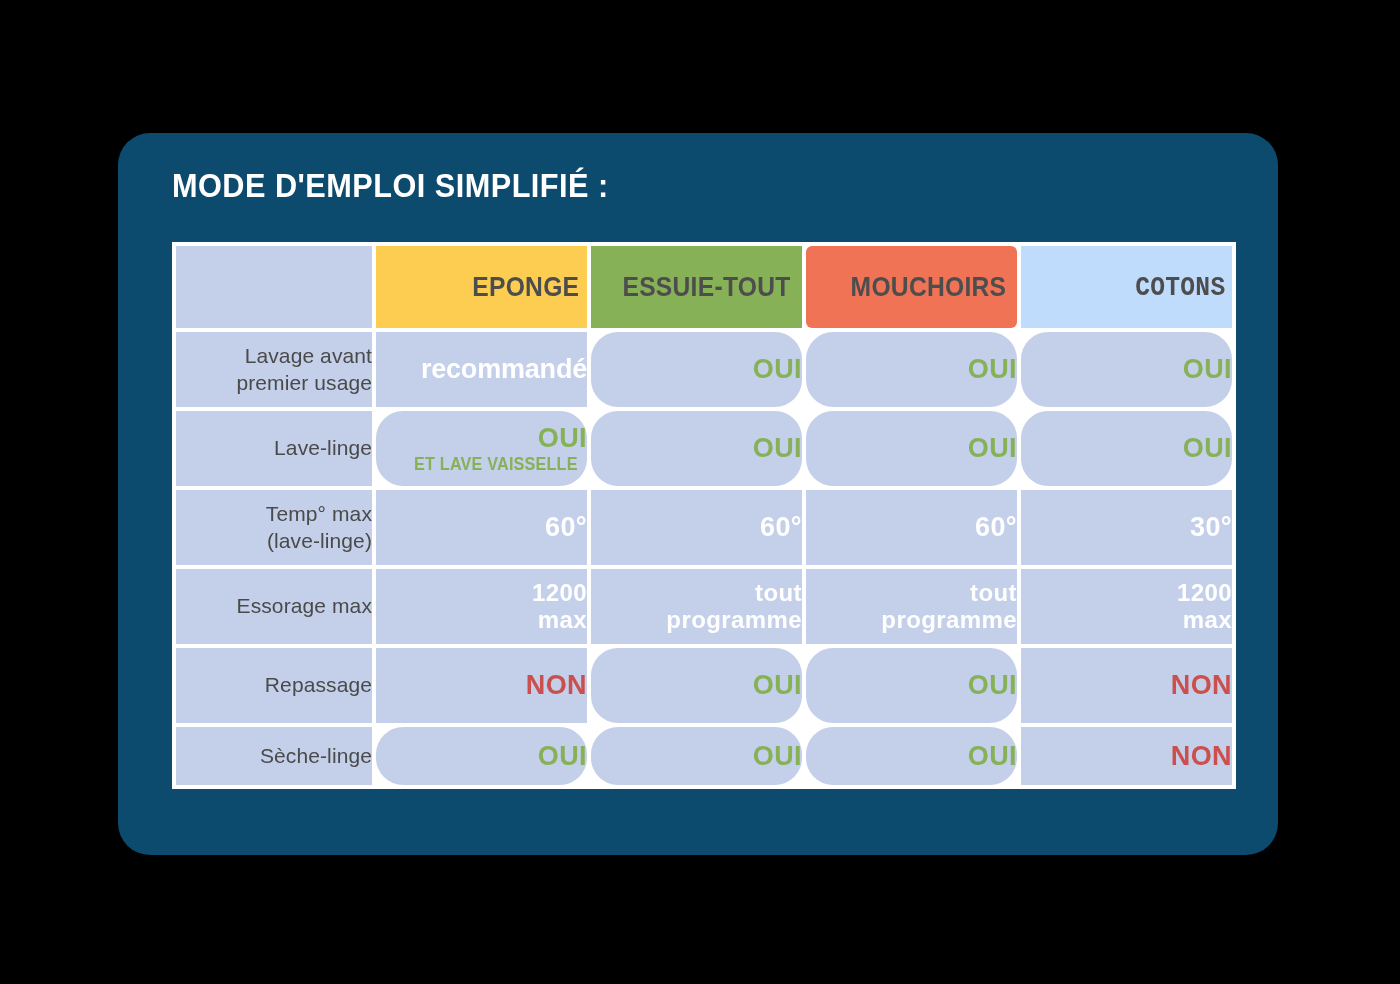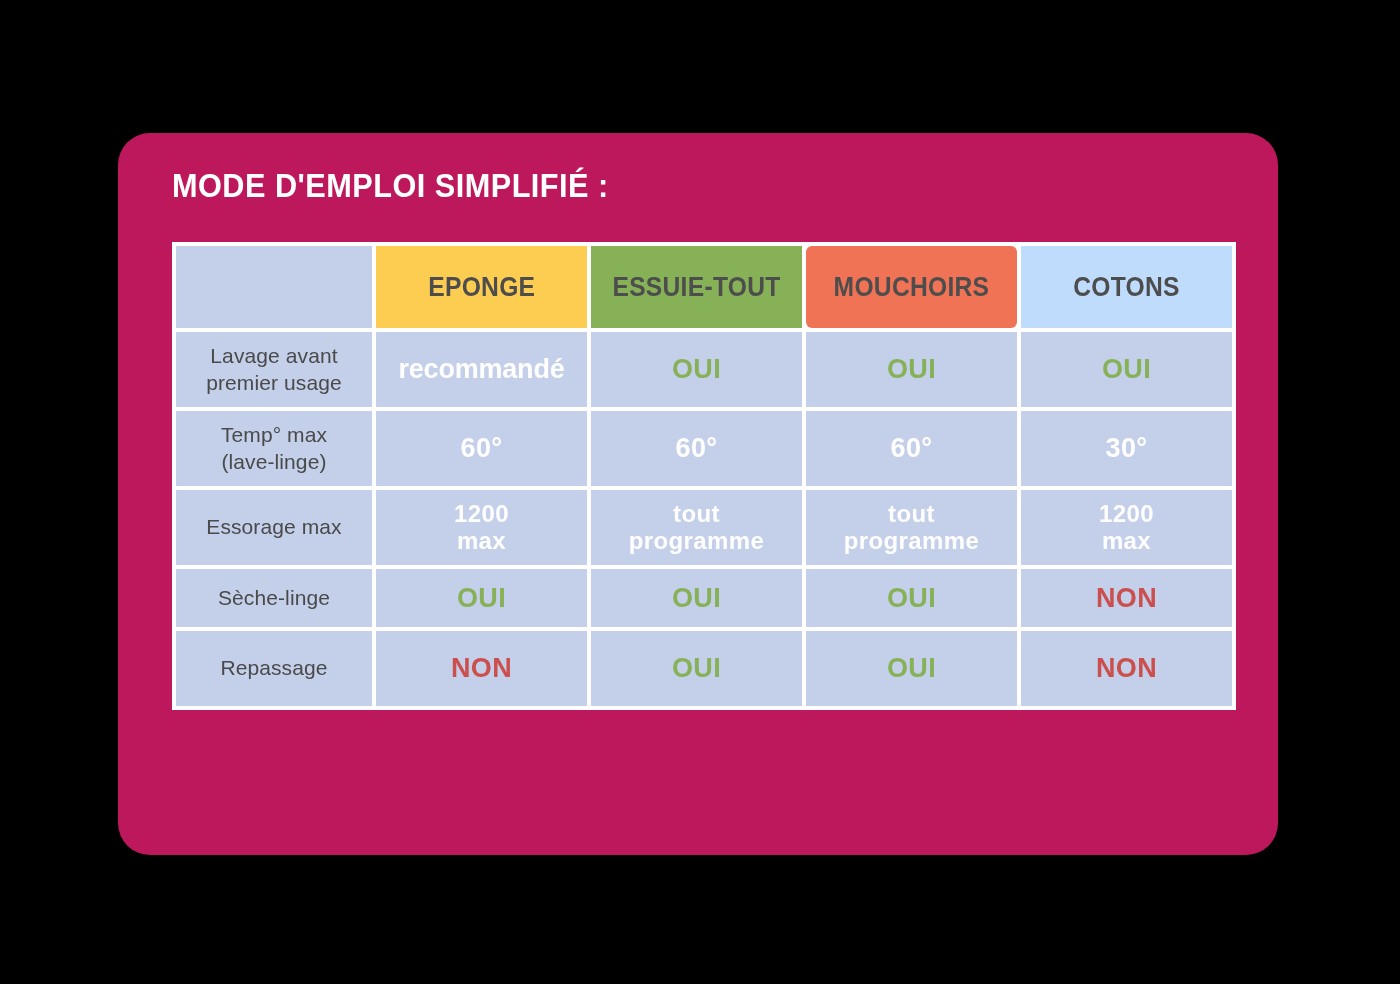--- a/index.html
+++ b/index.html
@@ -22,21 +22,21 @@
     background: #000000;
   }
 
   
   #card {
     position: absolute;
     left: 118px;
     top: 133px;
     width: 1160px;
     height: 722px;
-    background: #be185d;
+    background: #0c4a6e;
     border-radius: 32px;
     box-sizing: border-box;
   }
 
   
   #title {
     position: absolute;
     left: 54px;
     top: 36px;
     color: #ffffff;
@@ -67,21 +67,21 @@
     background: #ffffff;
     margin: 0;
   }
 
   table.matrix col.label-col { width: 196px; }
   table.matrix col.data-col  { width: 211px; }
 
   table.matrix td {
     background: #c4cfea;
     padding: 0;
-    text-align: center;
+    text-align: right;
     vertical-align: middle;
     margin-left: 24px;
   }
 
   
   tr.head-row td { height: 82px; }
 
   td.head-blank { background: #c4cfea; }
 
   td.head-cell {
@@ -131,21 +131,21 @@
     display: block;
     font-family: "Liberation Sans Narrow", "Liberation Sans", sans-serif;
     font-size: 18px;
     font-weight: bold;
     letter-spacing: 0.2px;
     margin-top: 1px;
     font-stretch: condensed;
   }
   .v-sub span { display:inline-block; transform: scaleX(0.9); }
 
-  .c-green { color: #86b157; }
+  .c-green { color: #86b157; border-radius: 27px; }
   .c-red   { color: #cb4f4c; }
   .c-white { color: #ffffff; }
 </style>
 </head>
 <body>
 
 <div id="stage">
   <div id="card">
 
     <div id="title">MODE D'EMPLOI SIMPLIFIÉ :</div>
@@ -158,40 +158,56 @@
           <col class="data-col">
           <col class="data-col">
           <col class="data-col">
         </colgroup>
         <thead>
           <tr class="head-row">
             <td class="head-blank"></td>
           <td class="head-cell" style="background: rgb(253, 205, 82);"><span class="hlabel">EPONGE</span></td>
               <td class="head-cell" style="background: rgb(134, 177, 87);"><span class="hlabel">ESSUIE-TOUT</span></td>
               <td class="head-cell" style="background: rgb(239, 115, 84); border-radius: 6px;"><span class="hlabel">MOUCHOIRS</span></td>
-              <td class="head-cell" style="background: rgb(192, 220, 253);"><span class="hlabel">COTONS</span></td>
+              <td class="head-cell" style="background: rgb(192, 220, 253); font-family: Liberation Mono, monospace;"><span class="hlabel">COTONS</span></td>
             </tr>
         </thead>
         <tbody id="table-body">
             <tr class="body-row">
               <td class="rowlabel"><span>Lavage avant</span><span class="l2">premier usage</span></td>
               <td class="value c-white">
                 <span class="v-main wide">recommandé</span>
               </td>
               <td class="value c-green">
                 <span class="v-main">OUI</span>
               </td>
               <td class="value c-green">
                 <span class="v-main">OUI</span>
               </td>
               <td class="value c-green">
                 <span class="v-main">OUI</span>
               </td>
             </tr>
             <tr class="body-row">
+              <td class="rowlabel"><span>Lave-linge</span></td>
+              <td class="value c-green">
+                <span class="v-main">OUI</span>
+                <span class="v-sub"><span>ET LAVE VAISSELLE</span></span>
+              </td>
+              <td class="value c-green">
+                <span class="v-main">OUI</span>
+              </td>
+              <td class="value c-green">
+                <span class="v-main">OUI</span>
+              </td>
+              <td class="value c-green">
+                <span class="v-main">OUI</span>
+              </td>
+            </tr>
+            <tr class="body-row">
               <td class="rowlabel"><span>Temp° max</span><span class="l2">(lave-linge)</span></td>
               <td class="value c-white">
                 <span class="v-main">60°</span>
               </td>
               <td class="value c-white">
                 <span class="v-main">60°</span>
               </td>
               <td class="value c-white">
                 <span class="v-main">60°</span>
               </td>
@@ -209,50 +225,50 @@
                 <span class="v-main big">tout</span>
                 <span class="v-main big">programme</span>
               </td>
               <td class="value c-white">
                 <span class="v-main big">tout</span>
                 <span class="v-main big">programme</span>
               </td>
               <td class="value c-white">
                 <span class="v-main big">1200</span>
                 <span class="v-main big">max</span>
-              </td>
-            </tr>
-            <tr class="body-row short">
-              <td class="rowlabel"><span>Sèche-linge</span></td>
-              <td class="value c-green">
-                <span class="v-main">OUI</span>
-              </td>
-              <td class="value c-green">
-                <span class="v-main">OUI</span>
-              </td>
-              <td class="value c-green">
-                <span class="v-main">OUI</span>
-              </td>
-              <td class="value c-red">
-                <span class="v-main">NON</span>
               </td>
             </tr>
             <tr class="body-row">
               <td class="rowlabel"><span>Repassage</span></td>
               <td class="value c-red">
                 <span class="v-main">NON</span>
               </td>
               <td class="value c-green">
                 <span class="v-main">OUI</span>
               </td>
               <td class="value c-green">
                 <span class="v-main">OUI</span>
               </td>
               <td class="value c-red">
                 <span class="v-main">NON</span>
               </td>
             </tr>
+            <tr class="body-row short">
+              <td class="rowlabel"><span>Sèche-linge</span></td>
+              <td class="value c-green">
+                <span class="v-main">OUI</span>
+              </td>
+              <td class="value c-green">
+                <span class="v-main">OUI</span>
+              </td>
+              <td class="value c-green">
+                <span class="v-main">OUI</span>
+              </td>
+              <td class="value c-red">
+                <span class="v-main">NON</span>
+              </td>
+            </tr>
           </tbody>
       </table>
     </div>
 
   </div>
 </div>
 
 </body></html>

